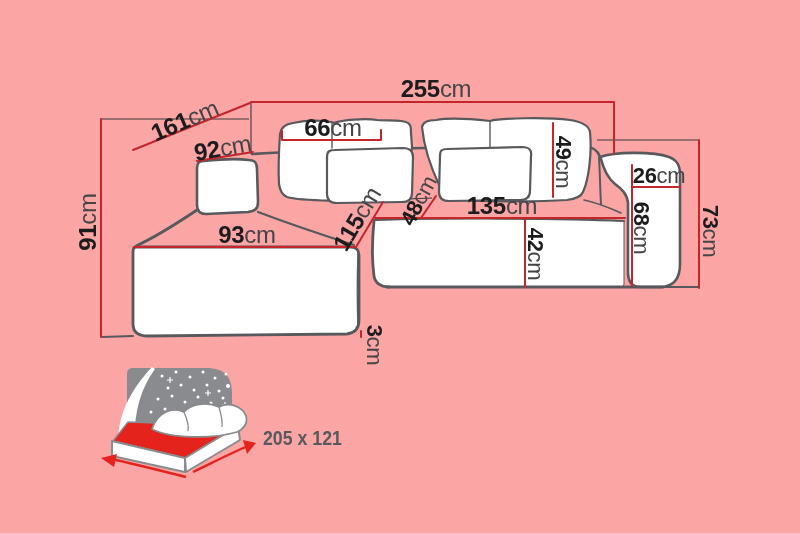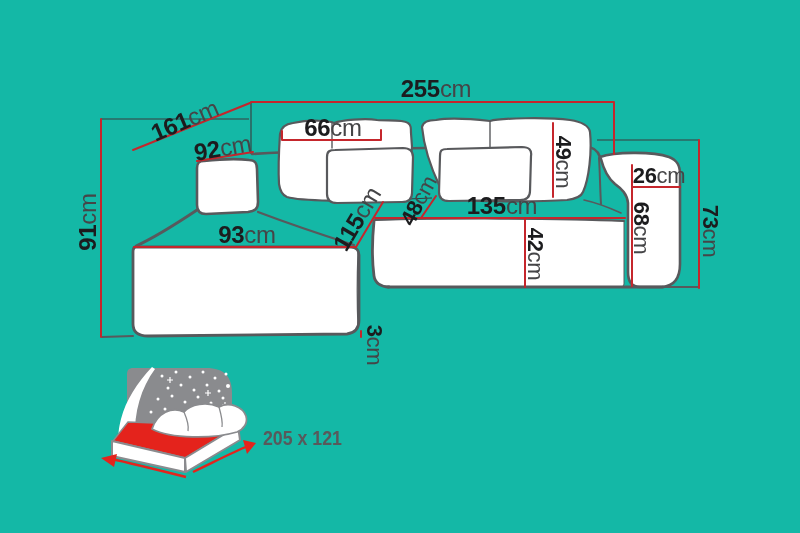--- a/index.html
+++ b/index.html
@@ -1,16 +1,16 @@
 <!DOCTYPE html>
 <html><head>
 <meta charset="utf-8">
 <style>
   html,body{margin:0;padding:0;background:#ffffff;}
-  .stage{position:relative;width:800px;height:533px;background:#14b8a6;overflow:hidden;
+  .stage{position:relative;width:800px;height:533px;background:#fca5a5;overflow:hidden;
          font-family:"Liberation Sans",sans-serif;}
   svg{display:block;}
   .dim{font-family:"Liberation Sans",sans-serif;text-anchor:middle;letter-spacing:-0.3px;}
   .dim .n{font-weight:700;fill:#1c1c1e;}
   .dim .u{font-weight:400;fill:#454547;}
   .t-lg{font-size:24px;}
   .t-sm{font-size:22px;}
   .red{stroke:#c5262c;stroke-width:2;fill:none;stroke-linecap:round;}
   .gray{stroke:#58595c;fill:none;stroke-linecap:round;stroke-linejoin:round;}
   .grayfill{stroke:#58595c;fill:#ffffff;stroke-linejoin:round;}

